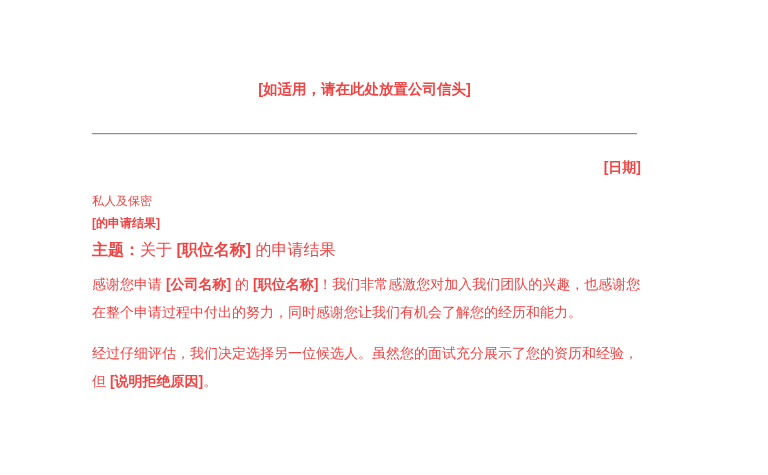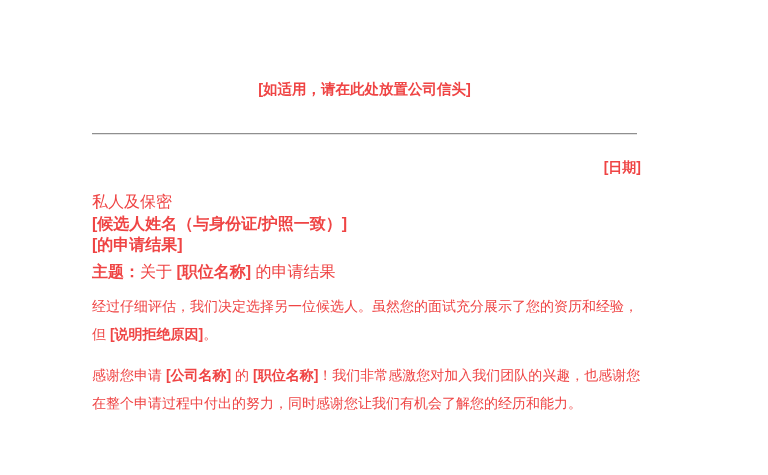--- a/index.html
+++ b/index.html
@@ -32,21 +32,21 @@
   }
   .date-line {
     margin: 25px 88px 0 92px;
     font-size: 14px;
     line-height: 15px;
     font-weight: bold;
     text-align: right;
   }
   .address-block {
     margin: 16px 88px 0 92px;
-    font-size: 16px;
+    font-size: 12px;
     line-height: 21.5px;
   }
   .subject-line {
     margin: 8px 88px 0 92px;
     font-size: 16px;
     line-height: 15px;
   }
   .greeting-line {
     margin: 14px 88px 0 92px;
     font-size: 14px;
@@ -67,24 +67,23 @@
 <div class="page">
 
   <div class="letterhead">[如适用，请在此处放置公司信头]</div>
 
   <hr class="divider">
 
   <div class="date-line">[日期]</div>
 
   <div class="address-block">
       <div>私人及保密</div>
-      <div class="b">[候选人姓名（与身份证/护照一致）]</div>
       <div class="b">[的申请结果]</div>
     </div>
 
   <div class="subject-line"><span class="b">主题：</span><span>关于 </span><span class="b">[职位名称]</span><span> 的申请结果</span></div>
 
 
+  <div class="para"><span>感谢您申请 </span><span class="b">[公司名称]</span><span> 的 </span><span class="b">[职位名称]</span><span>！我们非常感激您对加入我们团队的兴趣，也感谢您在整个申请过程中付出的努力，同时感谢您让我们有机会了解您的经历和能力。</span></div>
+
   <div class="para"><span>经过仔细评估，我们决定选择另一位候选人。虽然您的面试充分展示了您的资历和经验，但 </span><span class="b">[说明拒绝原因]</span><span>。</span></div>
-
-  <div class="para"><span>感谢您申请 </span><span class="b">[公司名称]</span><span> 的 </span><span class="b">[职位名称]</span><span>！我们非常感激您对加入我们团队的兴趣，也感谢您在整个申请过程中付出的努力，同时感谢您让我们有机会了解您的经历和能力。</span></div>
 
 </div>
 
 </body></html>

